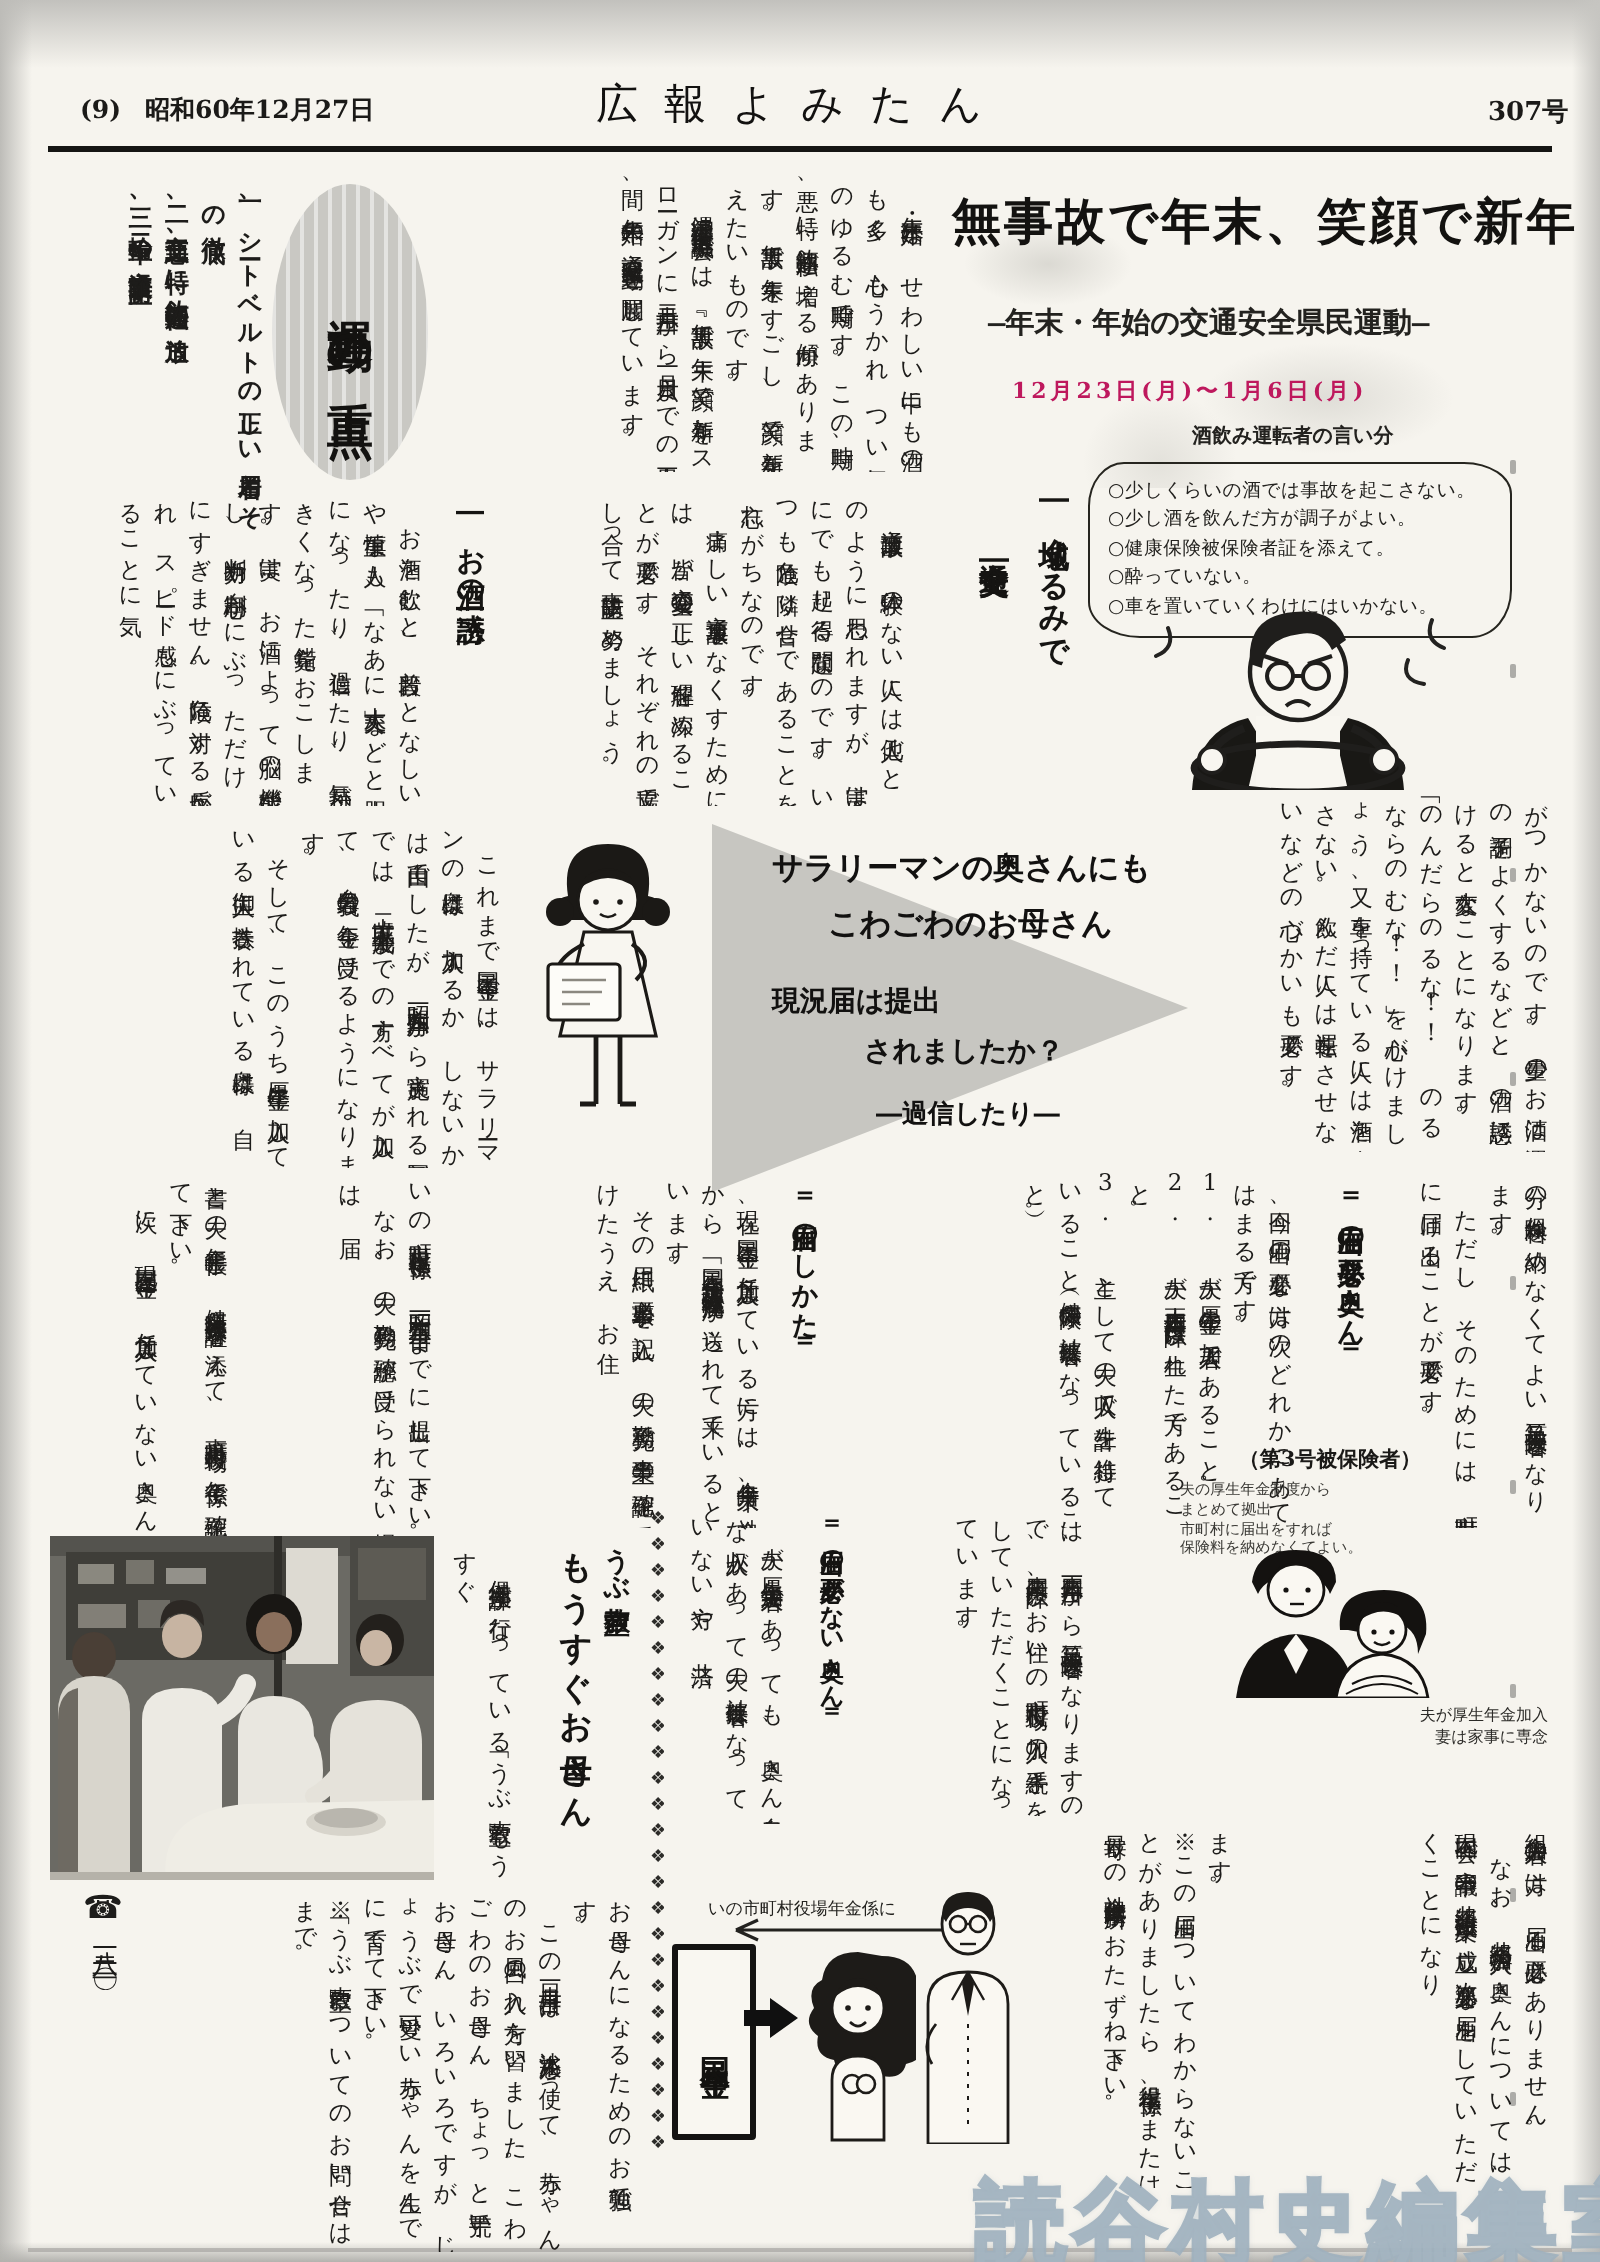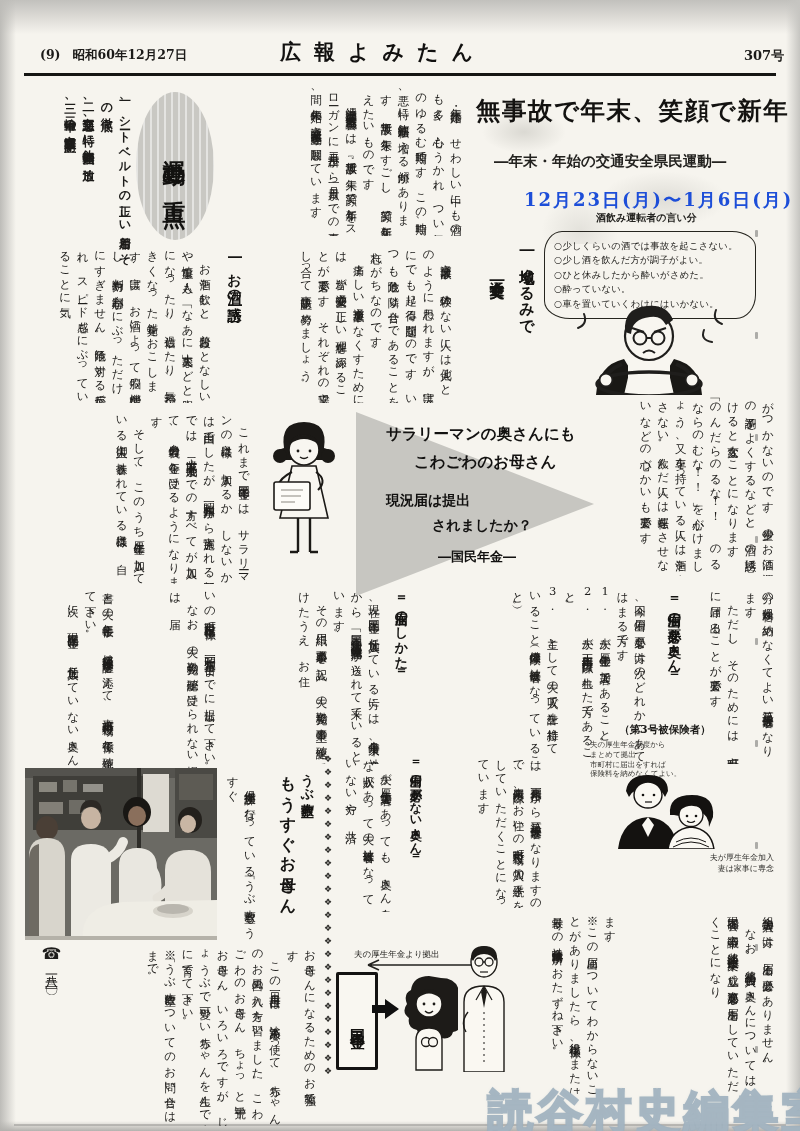--- a/index.html
+++ b/index.html
@@ -11,29 +11,29 @@
   .hdrv{font-weight:bold;color:#151412;white-space:pre-line;overflow:hidden;}
   .edge{pointer-events:none;}
   .edge-top{left:0;top:0;width:800px;height:34px;background:linear-gradient(#c2c1bd,rgba(194,193,189,0));}
   .edge-left{left:0;top:0;width:16px;height:1131px;background:linear-gradient(90deg,#bdbcb8,rgba(189,188,184,0));}
   .edge-right{right:0;top:0;width:14px;height:1131px;background:linear-gradient(270deg,#c6c5c1,rgba(198,197,193,0));}
   .edge-bottom{left:0;bottom:0;width:800px;height:10px;background:linear-gradient(0deg,#b3b2ae,rgba(179,178,174,0));}
   .bottom-line{left:14px;top:1124px;width:772px;height:2px;background:#a3a29e;opacity:.65;}
   .tick{width:3px;height:7px;background:#adaca8;border-radius:1px;left:755px;}
   .rule{left:24px;top:73px;width:752px;height:3px;background:#151513;}
   .hdr-left{left:40px;top:47px;font-size:12.5px;color:#1b1a18;display:flex;gap:12px;font-weight:bold;}
-  .hdr-title{left:233px;top:38px;width:300px;text-align:center;font-size:21px;font-weight:bold;letter-spacing:13px;color:#121110;}
+  .hdr-title{left:251px;top:38px;width:300px;text-align:center;font-size:21px;font-weight:normal;letter-spacing:13px;color:#121110;}
   .hdr-issue{left:716px;top:47px;font-size:13px;font-weight:bold;color:#1b1a18;margin-left:28px;}
   .smudge{left:468px;top:84px;width:280px;height:160px;background:
     radial-gradient(60px 30px at 20% 30%,rgba(120,120,112,.22),transparent 70%),
     radial-gradient(90px 40px at 70% 72%,rgba(120,120,112,.18),transparent 70%),
     radial-gradient(55px 50px at 40% 92%,rgba(120,120,112,.15),transparent 70%);}
   .headline{left:476px;top:94px;font-size:24.5px;font-weight:bold;letter-spacing:1.5px;color:#131210;white-space:nowrap;}
-  .subhead{left:494px;top:152px;font-size:14.5px;font-weight:bold;color:#23221f;}
-  .period{left:524px;top:188px;font-size:18px;font-weight:bold;letter-spacing:2px;color:#1d4ed8;}
+  .subhead{left:494px;top:152px;font-size:14.5px;font-weight:bold;color:#23221f;font-family:Liberation Mono, monospace;}
+  .period{left:506px;top:188px;font-size:11px;font-weight:bold;letter-spacing:2px;color:#be185d;}
   .emph-ellipse{left:136px;top:92px;width:78px;height:148px;border-radius:50%;background:#c9c8c3;
     background-image:repeating-linear-gradient(90deg,rgba(255,255,255,.5) 0 2px,transparent 2px 7px);}
   .emph-title{left:136px;top:96px;width:78px;height:142px;font-size:23px;font-weight:bold;letter-spacing:5px;color:#131210;display:flex;align-items:center;justify-content:center;}
   .cartoon-title{left:596px;top:211px;font-size:10px;font-weight:bold;color:#23221f;text-align:right;}
   .bubble{left:544px;top:231px;width:212px;height:88px;border:1.6px solid #26251f;border-radius:18px 24px 20px 26px / 22px 16px 24px 18px;padding:7px 9px 0 9px;box-sizing:border-box;}
   .bubble div{font-size:9.3px;line-height:1.55;color:#23221f;letter-spacing:.3px;}
   .tri{left:356px;top:412px;width:238px;height:184px;background:#c7c6c1;clip-path:polygon(0 0,100% 50%,0 100%);}
   .ph{font-weight:bold;color:#121110;white-space:nowrap;}
   .orn{left:318px;top:754px;width:14px;height:320px;font-size:9px;line-height:1;letter-spacing:3px;color:#2c2b28;overflow:hidden;}
   .dbox{left:336px;top:972px;width:36px;height:92px;border:3px solid #141312;border-radius:2px;display:flex;align-items:center;justify-content:center;background:#f9f7f1;}
@@ -74,21 +74,21 @@
 
   <div class="abs smudge"></div>
   <div class="abs headline">無事故で年末、笑顔で新年</div>
   <div class="abs subhead">―年末・年始の交通安全県民運動―</div>
   <div class="abs period">12月23日(月)〜1月6日(月)</div>
 
   <div class="abs cartoon-title">酒飲み運転者の言い分</div>
   <div class="abs bubble">
     <div>○少しくらいの酒では事故を起こさない。</div>
     <div>○少し酒を飲んだ方が調子がよい。</div>
-    <div>○ひと休みしたから酔いがさめた。</div>
+    <div>○健康保険被保険者証を添えて。</div>
     <div>○酔っていない。</div>
     <div>○車を置いていくわけにはいかない。</div>
   </div>
   <div class="abs" style="left:552px;top:298px">
     <svg width="190" height="97" viewBox="0 0 190 97">
       <path d="M26 30 q10 -4 6 -14 M170 26 q-10 -4 -6 -14 M160 44 q-12 -2 -8 -12" stroke="#232220" stroke-width="2" fill="none" stroke-linecap="round"></path>
       <path d="M44 97 q2 -30 28 -36 l6 10 -6 26z" fill="#191815"></path>
       <path d="M150 97 q-2 -30 -28 -36 l-6 10 6 26z" fill="#191815"></path>
       <rect x="76" y="60" width="42" height="37" fill="#f8f6f0"></rect>
       <circle cx="97" cy="38" r="24" fill="#f8f6f0" stroke="#1f1e1c" stroke-width="2.2"></circle>
@@ -120,21 +120,21 @@
 　痛ましい交通事故をなくすためには、皆が交通安全の正しい理解を深めることが必要です。それぞれの立場で話し合って事故防止に努めましょう。</div>
   <div class="abs v hdrv" style="left:214px;top:248px;width:30px;height:155px;font-size:14px">―お酒の誘惑―</div>
   <div class="abs v txt" style="left:23px;top:243px;width:190px;height:160px">　お酒を飲むと、普段おとなしい人や慎重な人も、「なあに大丈夫」などと大胆になったり、過信したり、気持が大きくなった錯覚をおこします。実は、お酒によって脳の機能が低下し、判断力や自制心がにぶっただけにすぎません。危険に対する反応が遅れ、スピード感もにぶっていることに気</div>
   <div class="abs v txt" style="left:598px;top:394px;width:178px;height:182px">がつかないのです。少量のお酒は運転の調子をよくするなどと、酒の誘惑に負けると大変なことになります。「のんだらのるな!!　のるならのむな!!」を心がけましょう。又、車を持っている人には酒を出さない。飲んだ人には運転をさせないなどの心づかいも必要です。</div>
 
   <div class="abs tri"></div>
   <div class="abs ph" style="left:386px;top:424px;font-size:15.5px">サラリーマンの奥さんにも</div>
   <div class="abs ph" style="left:414px;top:452px;font-size:15.5px">こわごわのお母さん</div>
   <div class="abs ph" style="left:386px;top:492px;font-size:14px">現況届は提出</div>
   <div class="abs ph" style="left:432px;top:517px;font-size:14px">されましたか？</div>
-  <div class="abs ph" style="left:438px;top:548px;font-size:13px">―国民年金―</div>
+  <div class="abs ph" style="left:438px;top:548px;font-size:13px">―過信したり―</div>
   <div class="abs" style="left:254px;top:414px">
     <svg width="98" height="160" viewBox="0 0 98 160">
       <path d="M30 34 q-4 -26 20 -26 q24 0 20 26 q10 2 8 12 h-56 q-2 -10 8 -12z" fill="#1b1916"></path>
       <circle cx="26" cy="42" r="7" fill="#1b1916"></circle>
         <circle cx="74" cy="42" r="7" fill="#1b1916"></circle>
       <circle cx="50" cy="36" r="15" fill="#f8f6f0" stroke="#1b1916" stroke-width="1.6"></circle>
       <path d="M36 30 q14 -10 28 0 q-2 -9 -14 -9 q-12 0 -14 9z" fill="#1b1916"></path>
       <circle cx="44" cy="37" r="1.4" fill="#1b1916"></circle>
         <circle cx="56" cy="37" r="1.4" fill="#1b1916"></circle>
       <path d="M46 43 q4 3 8 0" stroke="#1b1916" stroke-width="1.3" fill="none"></path>
@@ -239,21 +239,21 @@
       <ellipse cx="163" cy="56" rx="8" ry="9" fill="#c9b6a4"></ellipse>
       <path d="M140 172 v-70 q0 -20 24 -20 q22 0 22 22 v68z" fill="#e5e2da"></path>
       <path d="M150 112 q-10 14 -18 18" stroke="#e5e2da" stroke-width="9" fill="none" stroke-linecap="round"></path>
       <path d="M58 172 q-4 -34 40 -38 l94 -2 v40z" fill="#efede5"></path>
       <ellipse cx="148" cy="143" rx="20" ry="7" fill="#d7d4cb"></ellipse>
       <ellipse cx="148" cy="141" rx="16" ry="5" fill="#b9b6ae"></ellipse>
       <rect y="168" width="192" height="4" fill="#b5b2a9"></rect>
     </svg>
   </div>
 
-  <div class="abs" style="left:354px;top:949px;font-size:8.5px;color:#23221f">夫の厚生年金より拠出</div>
+  <div class="abs" style="left:354px;top:949px;font-size:8.5px;color:#23221f">いの市町村役場年金係に</div>
   <div class="abs" style="left:358px;top:956px">
     <svg width="118" height="12" viewBox="0 0 118 12">
       <path d="M118 6 H10 M10 6 l11 -5 M10 6 l11 5" stroke="#23221f" stroke-width="1.6" fill="none"></path>
     </svg>
   </div>
   <div class="abs dbox">
     <span class="v" style="font-size:15px;font-weight:bold;letter-spacing:2px;color:#131210">国民年金</span>
   </div>
   <div class="abs" style="left:372px;top:998px">
     <svg width="28" height="22" viewBox="0 0 28 22">

